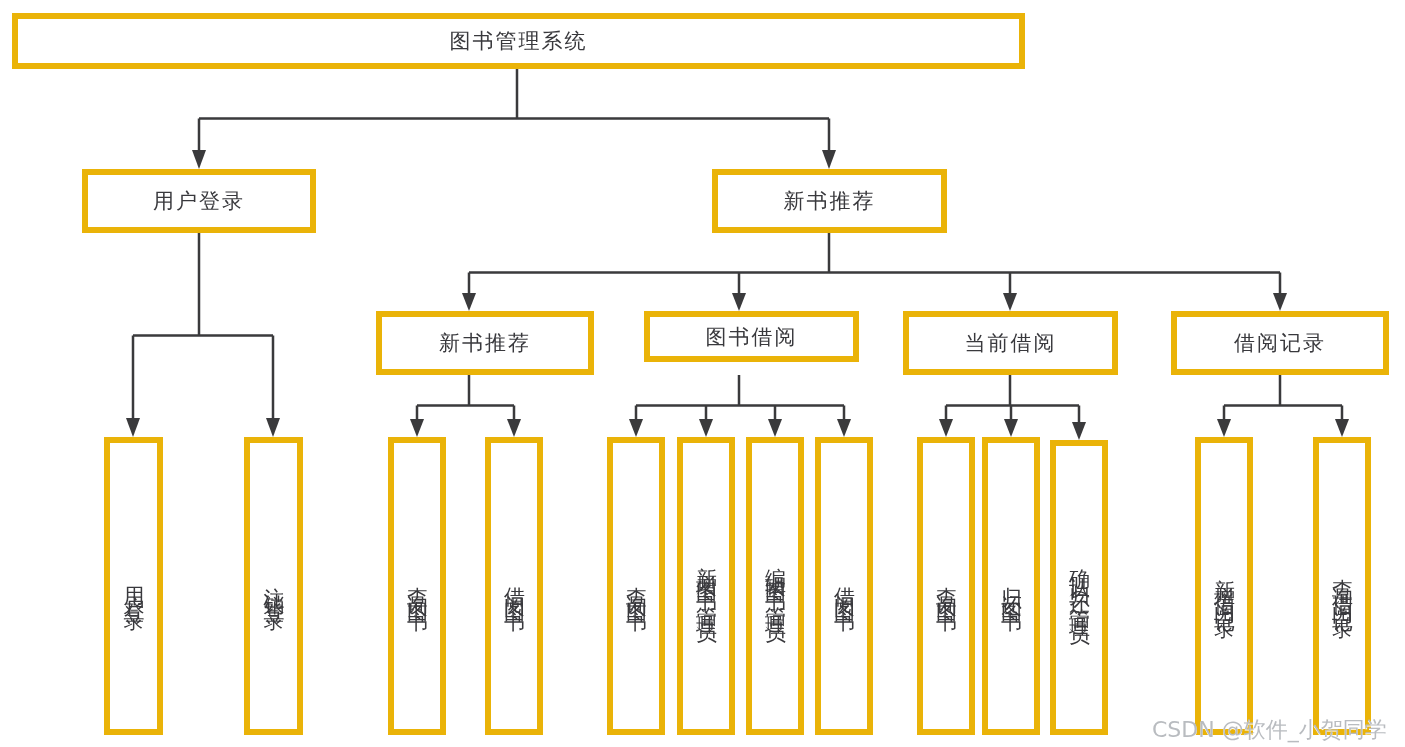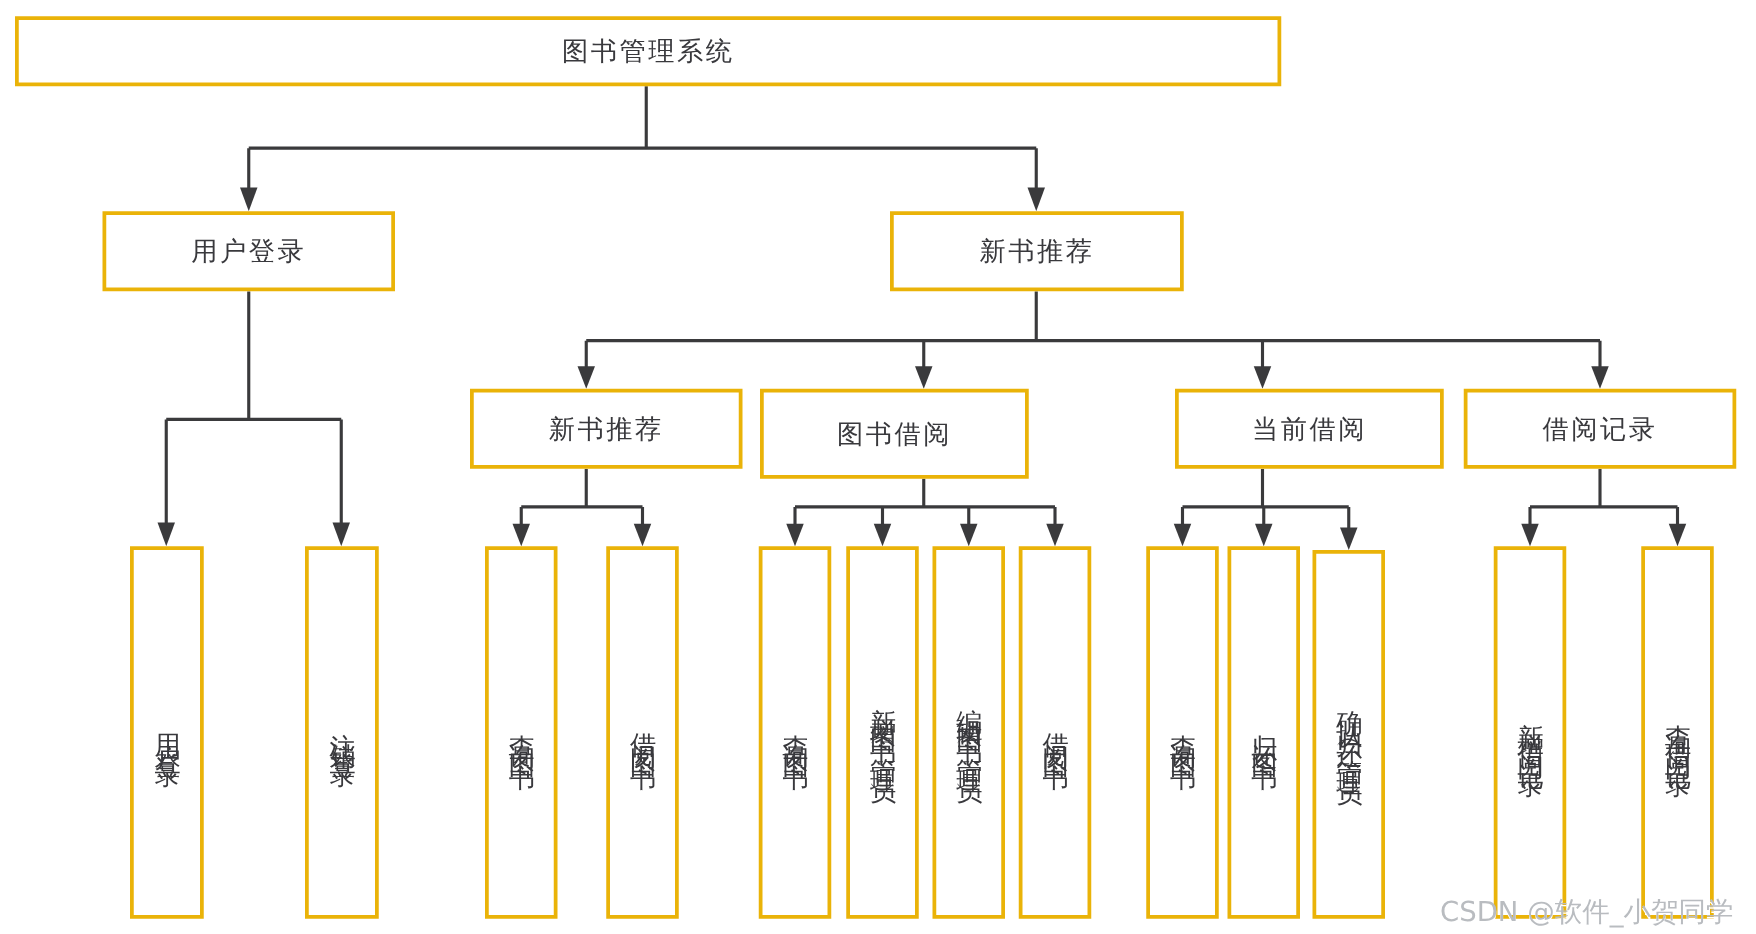--- a/index.html
+++ b/index.html
@@ -13,21 +13,21 @@
   }
   #connectors {
     position: absolute;
     left: 0; top: 0;
     width: 1405px; height: 747px;
     z-index: 1;
   }
   .box {
     position: absolute;
     box-sizing: border-box;
-    border: 3px solid #eab308;
+    border: 6px solid #eab308;
     background: #ffffff;
     display: flex;
     align-items: center;
     justify-content: center;
     z-index: 2;
     color: #39393d;
   }
   .hbox span {
     font-size: 21px;
     letter-spacing: 2px;
@@ -110,24 +110,24 @@
   <div class="box hbox" style="left:82px;top:169px;width:234px;height:64px">
     <span>用户登录</span>
   </div>
   <div class="box hbox" style="left:712px;top:169px;width:235px;height:64px">
     <span>新书推荐</span>
   </div>
 
   <div class="box hbox" style="left:376px;top:311px;width:218px;height:64px">
     <span>新书推荐</span>
   </div>
-  <div class="box hbox" style="left:608px;top:311px;width:215px;height:72px">
+  <div class="box hbox" style="left:644px;top:311px;width:215px;height:51px">
     <span>图书借阅</span>
   </div>
-  <div class="box hbox" style="left:940px;top:311px;width:215px;height:64px">
+  <div class="box hbox" style="left:903px;top:311px;width:215px;height:64px">
     <span>当前借阅</span>
   </div>
   <div class="box hbox" style="left:1171px;top:311px;width:218px;height:64px">
     <span>借阅记录</span>
   </div>
 
   <div class="box vbox" style="left:104px;top:437px;width:59px;height:298px">
     <span>用户登录</span>
   </div>
   <div class="box vbox" style="left:244px;top:437px;width:59px;height:298px">

